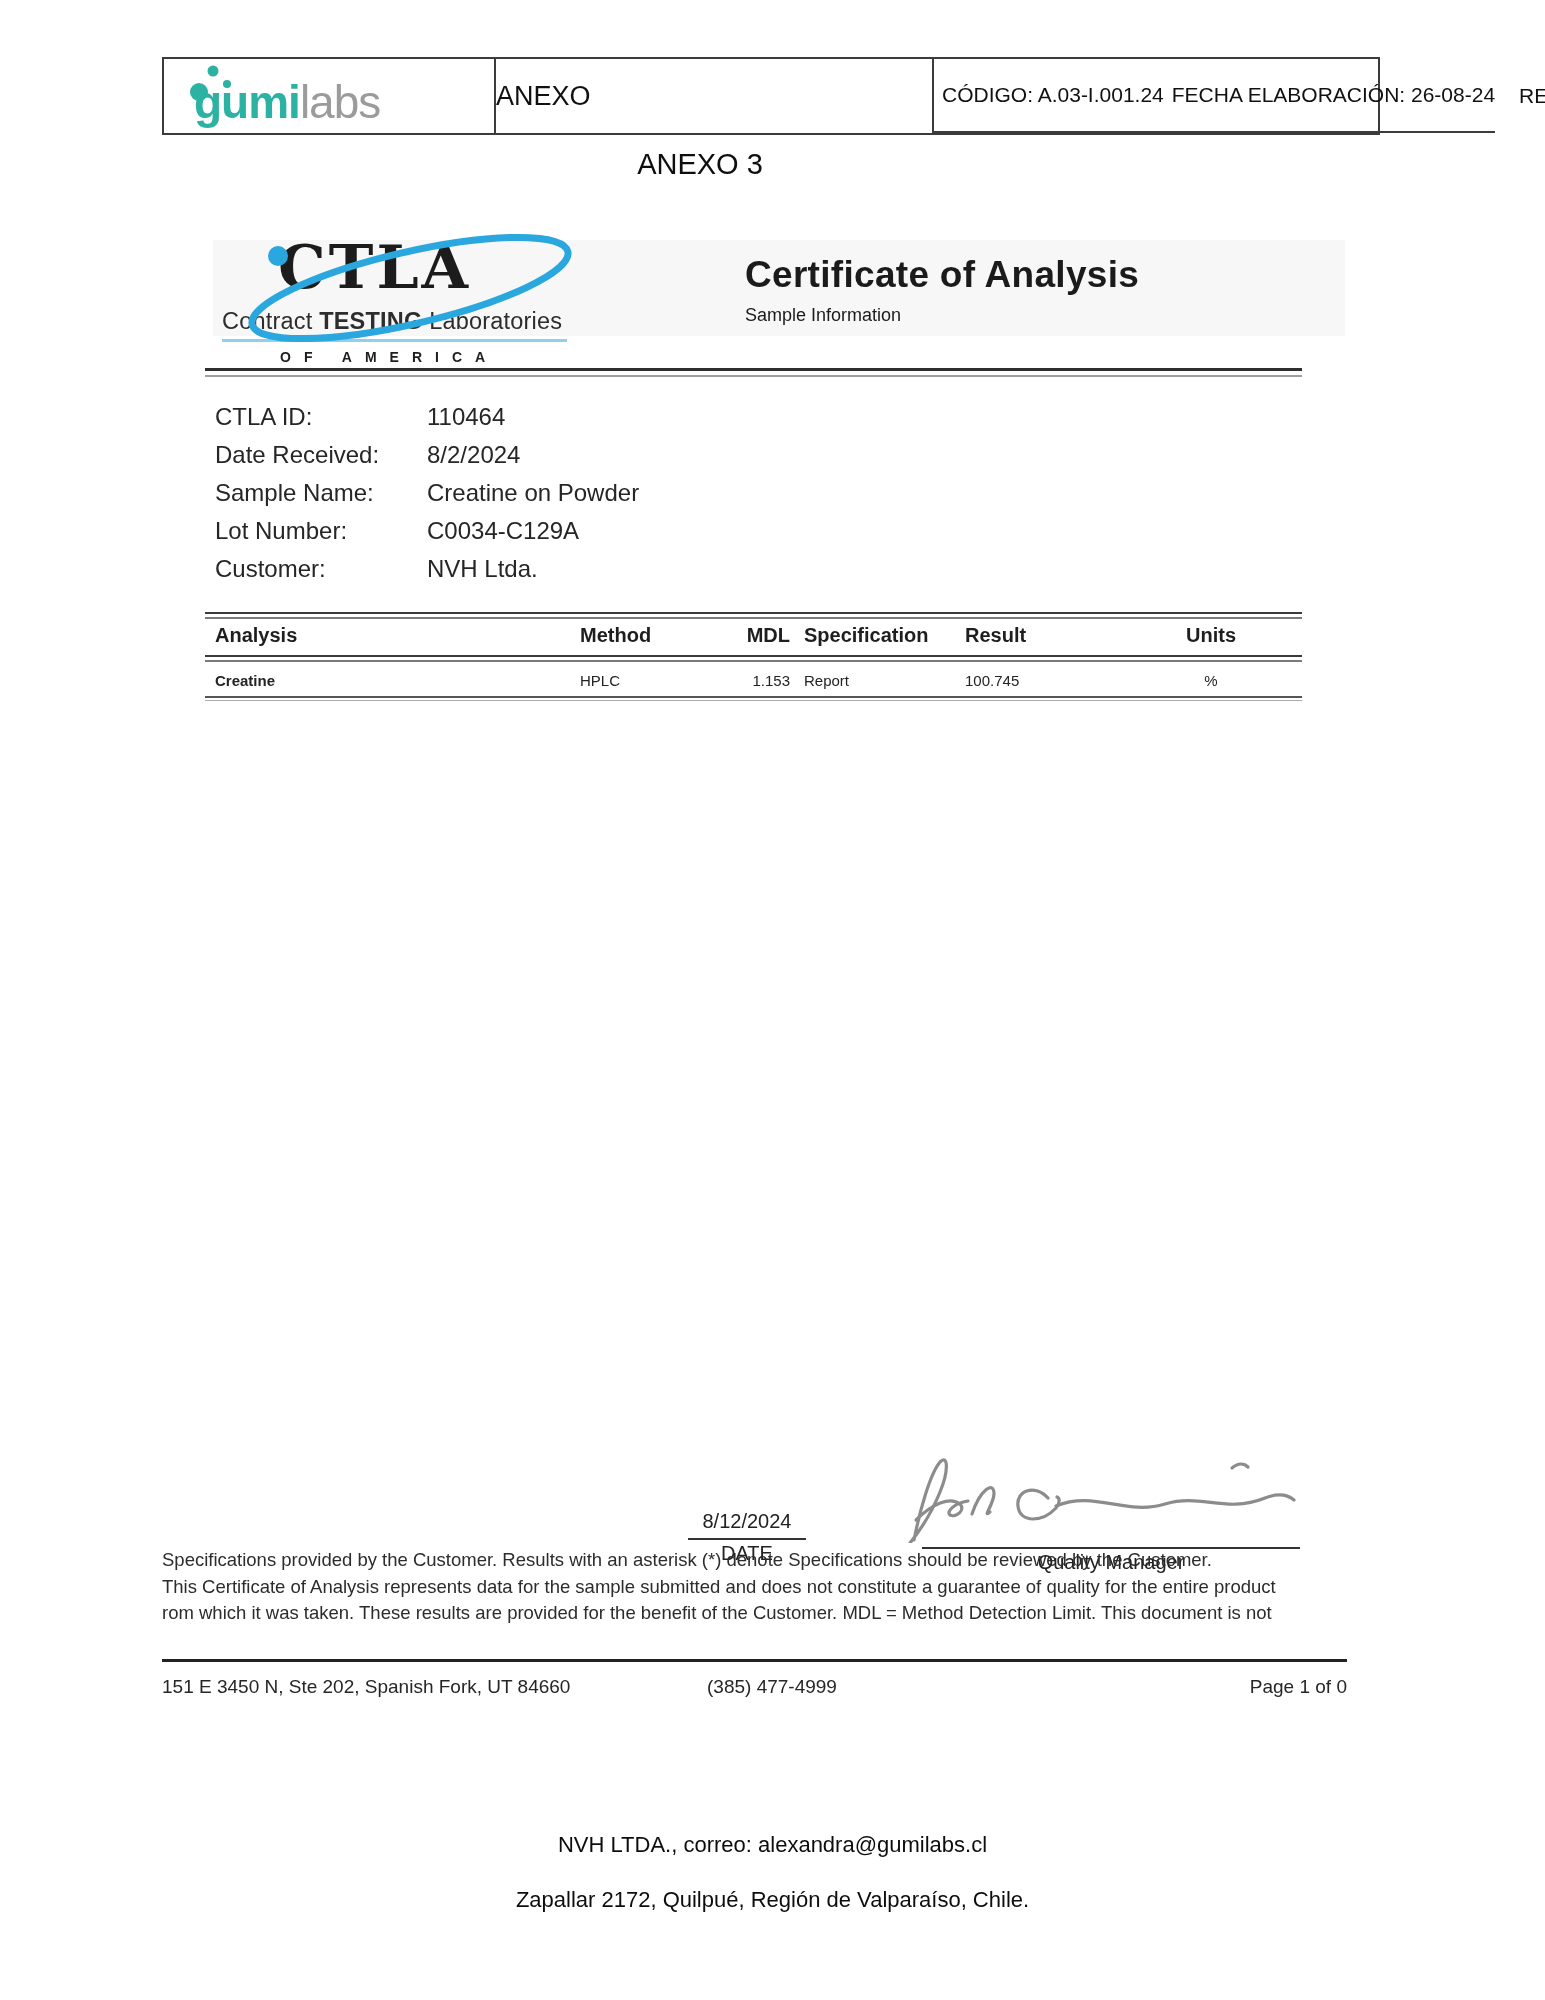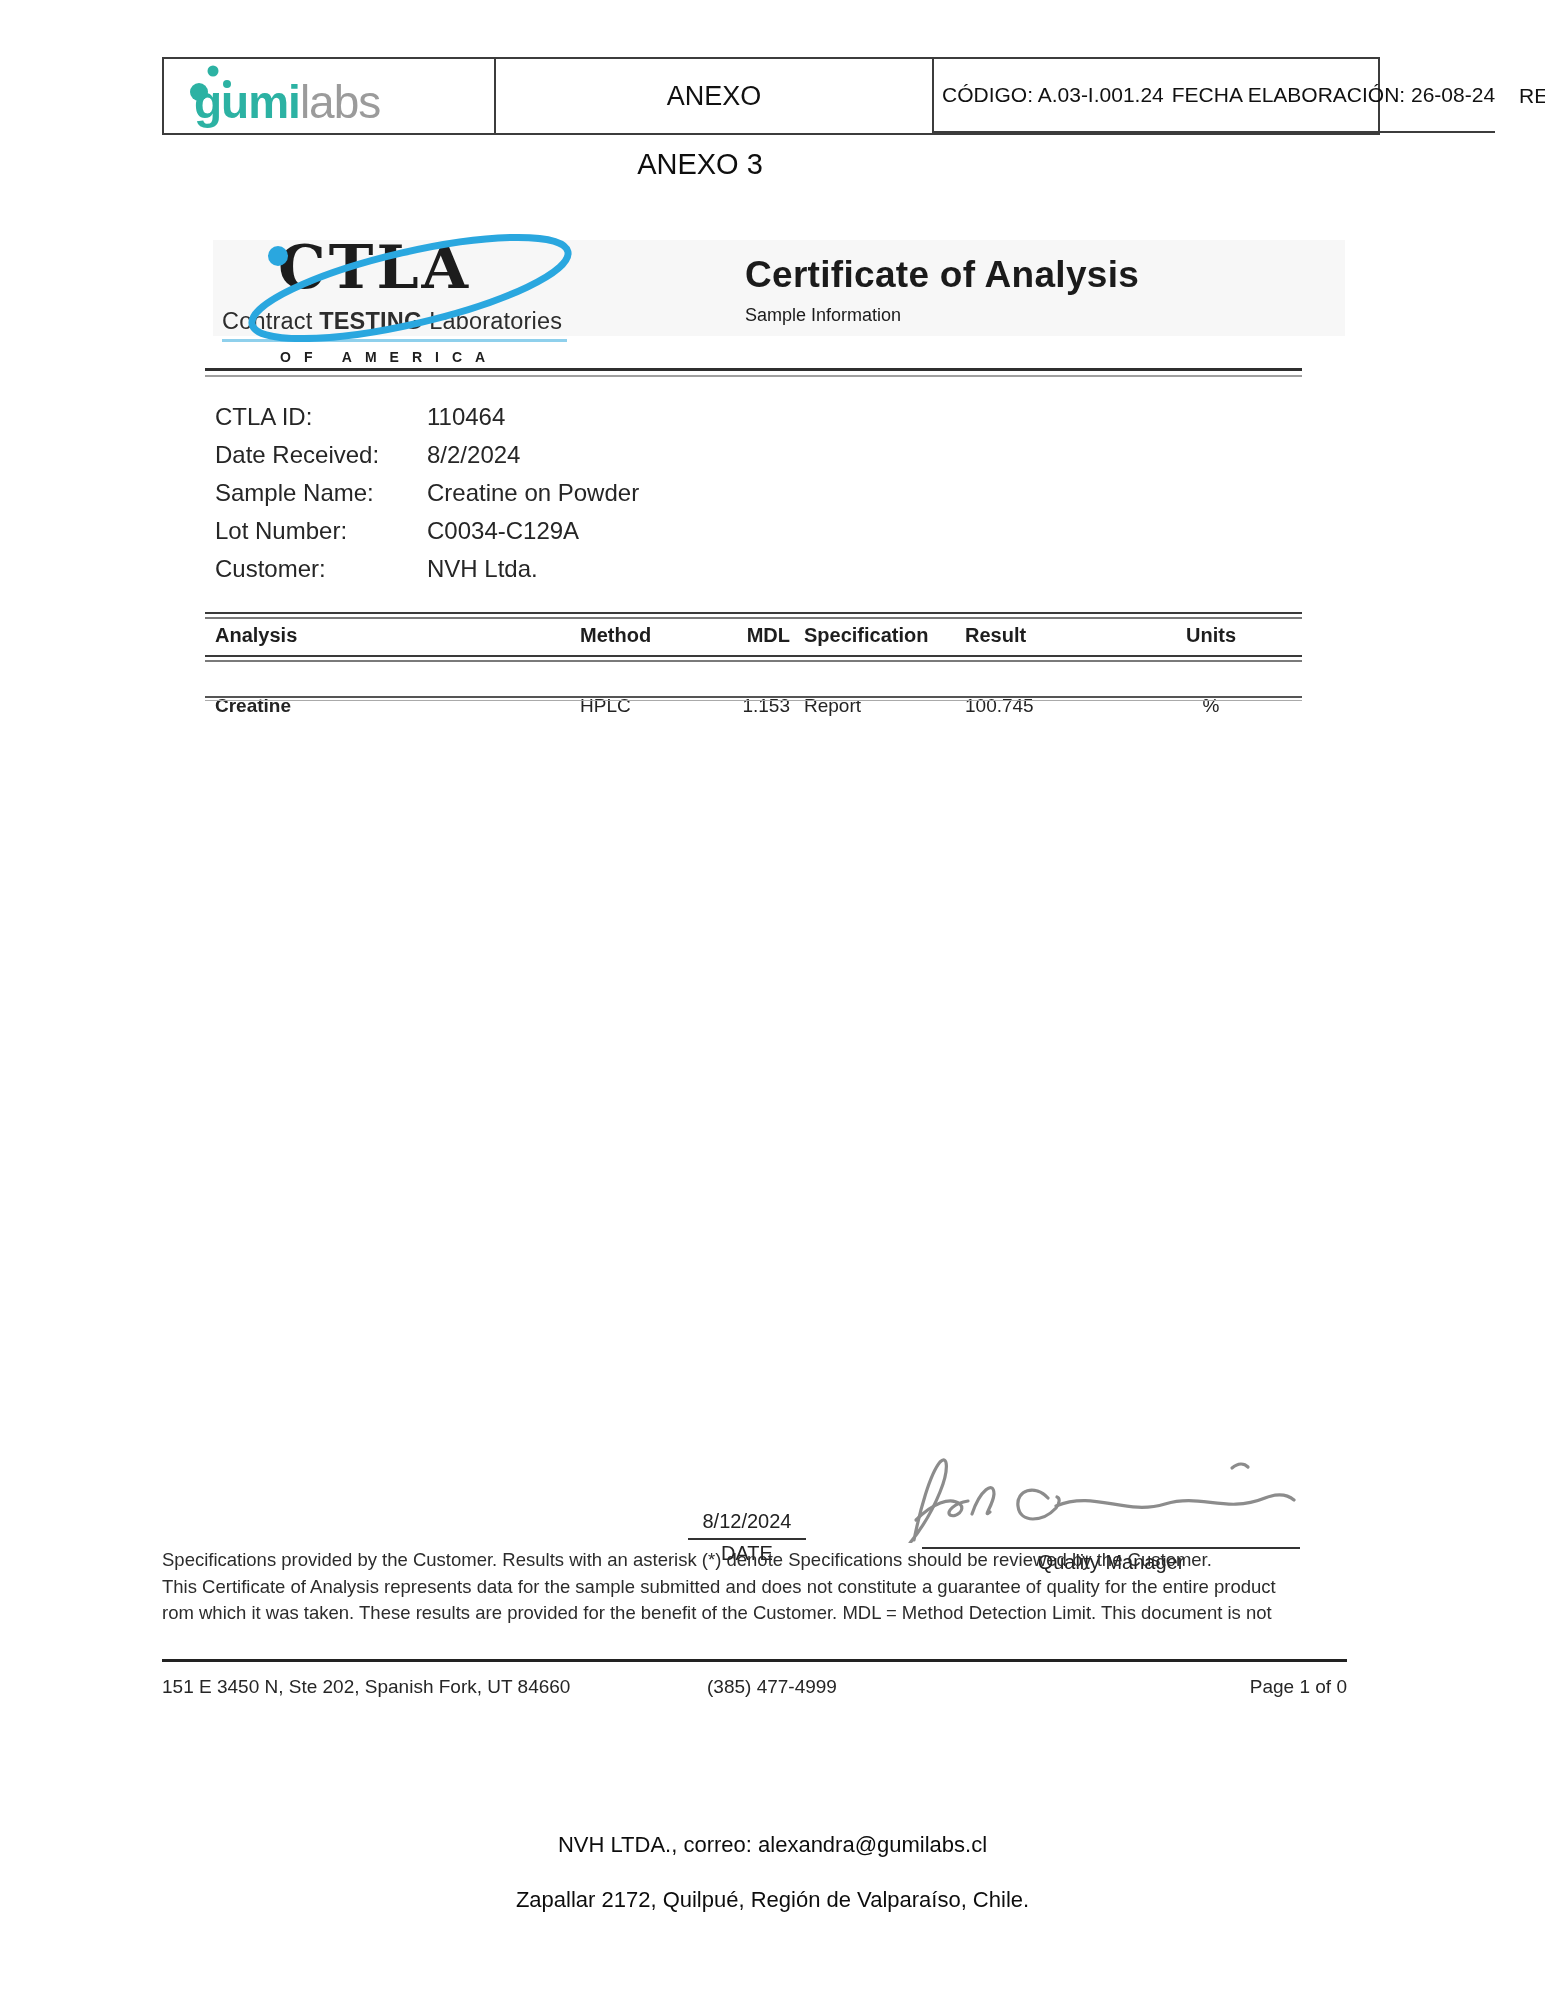--- a/index.html
+++ b/index.html
@@ -13,21 +13,21 @@
     position:absolute;left:162px;top:57px;width:1218px;height:78px;
     display:grid;grid-template-columns:330px 438px 1fr;
     border:2px solid #3c3c3c;box-sizing:border-box;background:#fff;
   }
   .hcell{box-sizing:border-box;}
   .logo-cell{display:flex;align-items:flex-end;padding:6px 0 8px 30px;}
   .gumilogo{position:relative;font-size:46px;letter-spacing:-1px;line-height:1;}
   .gumilogo .gumi{color:#2cb2a3;font-weight:700;}
   .gumilogo .labs{color:#9b9b9b;font-weight:400;}
   .gumi-dots{position:absolute;left:-10px;top:-20px;}
-  .anexo-cell{border-left:2px solid #3c3c3c;display:flex;align-items:center;justify-content:center;
+  .anexo-cell{border-left:2px solid #3c3c3c;display:flex;align-items:center;justify-content:flex-start;
     font-size:27px;color:#111;}
   .code-cell{border-left:2px solid #3c3c3c;display:flex;flex-direction:row;}
   .code-row{flex:1;display:flex;align-items:center;padding-left:8px;font-size:21px;color:#111;
     border-bottom:2px solid #3c3c3c;white-space:nowrap;}
   .code-row:last-child{border-bottom:none;margin-left:16px;}
 
   
   .anexo3{position:absolute;left:160px;top:148px;width:1080px;text-align:center;
     font-size:29px;color:#0e0e0e;}
 
@@ -55,21 +55,21 @@
   
   .tbl-rule-top{position:absolute;left:205px;top:612px;width:1097px;height:3px;
     border-top:2px solid #3a3a3a;border-bottom:2px solid #7a7a7a;}
   .tbl-rule-mid{position:absolute;left:205px;top:655px;width:1097px;height:3px;
     border-top:2px solid #3a3a3a;border-bottom:2px solid #7a7a7a;}
   .tbl-rule-bot{position:absolute;left:205px;top:696px;width:1097px;height:2px;
     border-top:2px solid #555;border-bottom:1px solid #aaa;}
   .agrid{position:absolute;left:215px;width:1082px;display:grid;
     grid-template-columns:365px 150px 70px 165px 160px 1fr;}
   .ahead{top:624px;font-size:20px;font-weight:700;color:#1e1e1e;}
-  .adata{top:695px;font-size:19px;color:#232323;}
+  .adata{top:672px;font-size:15px;color:#232323;}
   .c-mdl{text-align:right;padding-right:10px;}
   .c-spec{padding-left:4px;}
   .c-units{text-align:center;}
   .adata .c-analysis{font-weight:700;}
 
   
   .sig-date{position:absolute;left:688px;top:1510px;width:118px;text-align:center;font-size:20px;color:#222;}
   .sig-date-value{padding-bottom:5px;border-bottom:2px solid #333;white-space:nowrap;}
   .sig-date-label{margin-top:2px;}
   .sig-block{position:absolute;left:880px;top:1448px;width:430px;}

